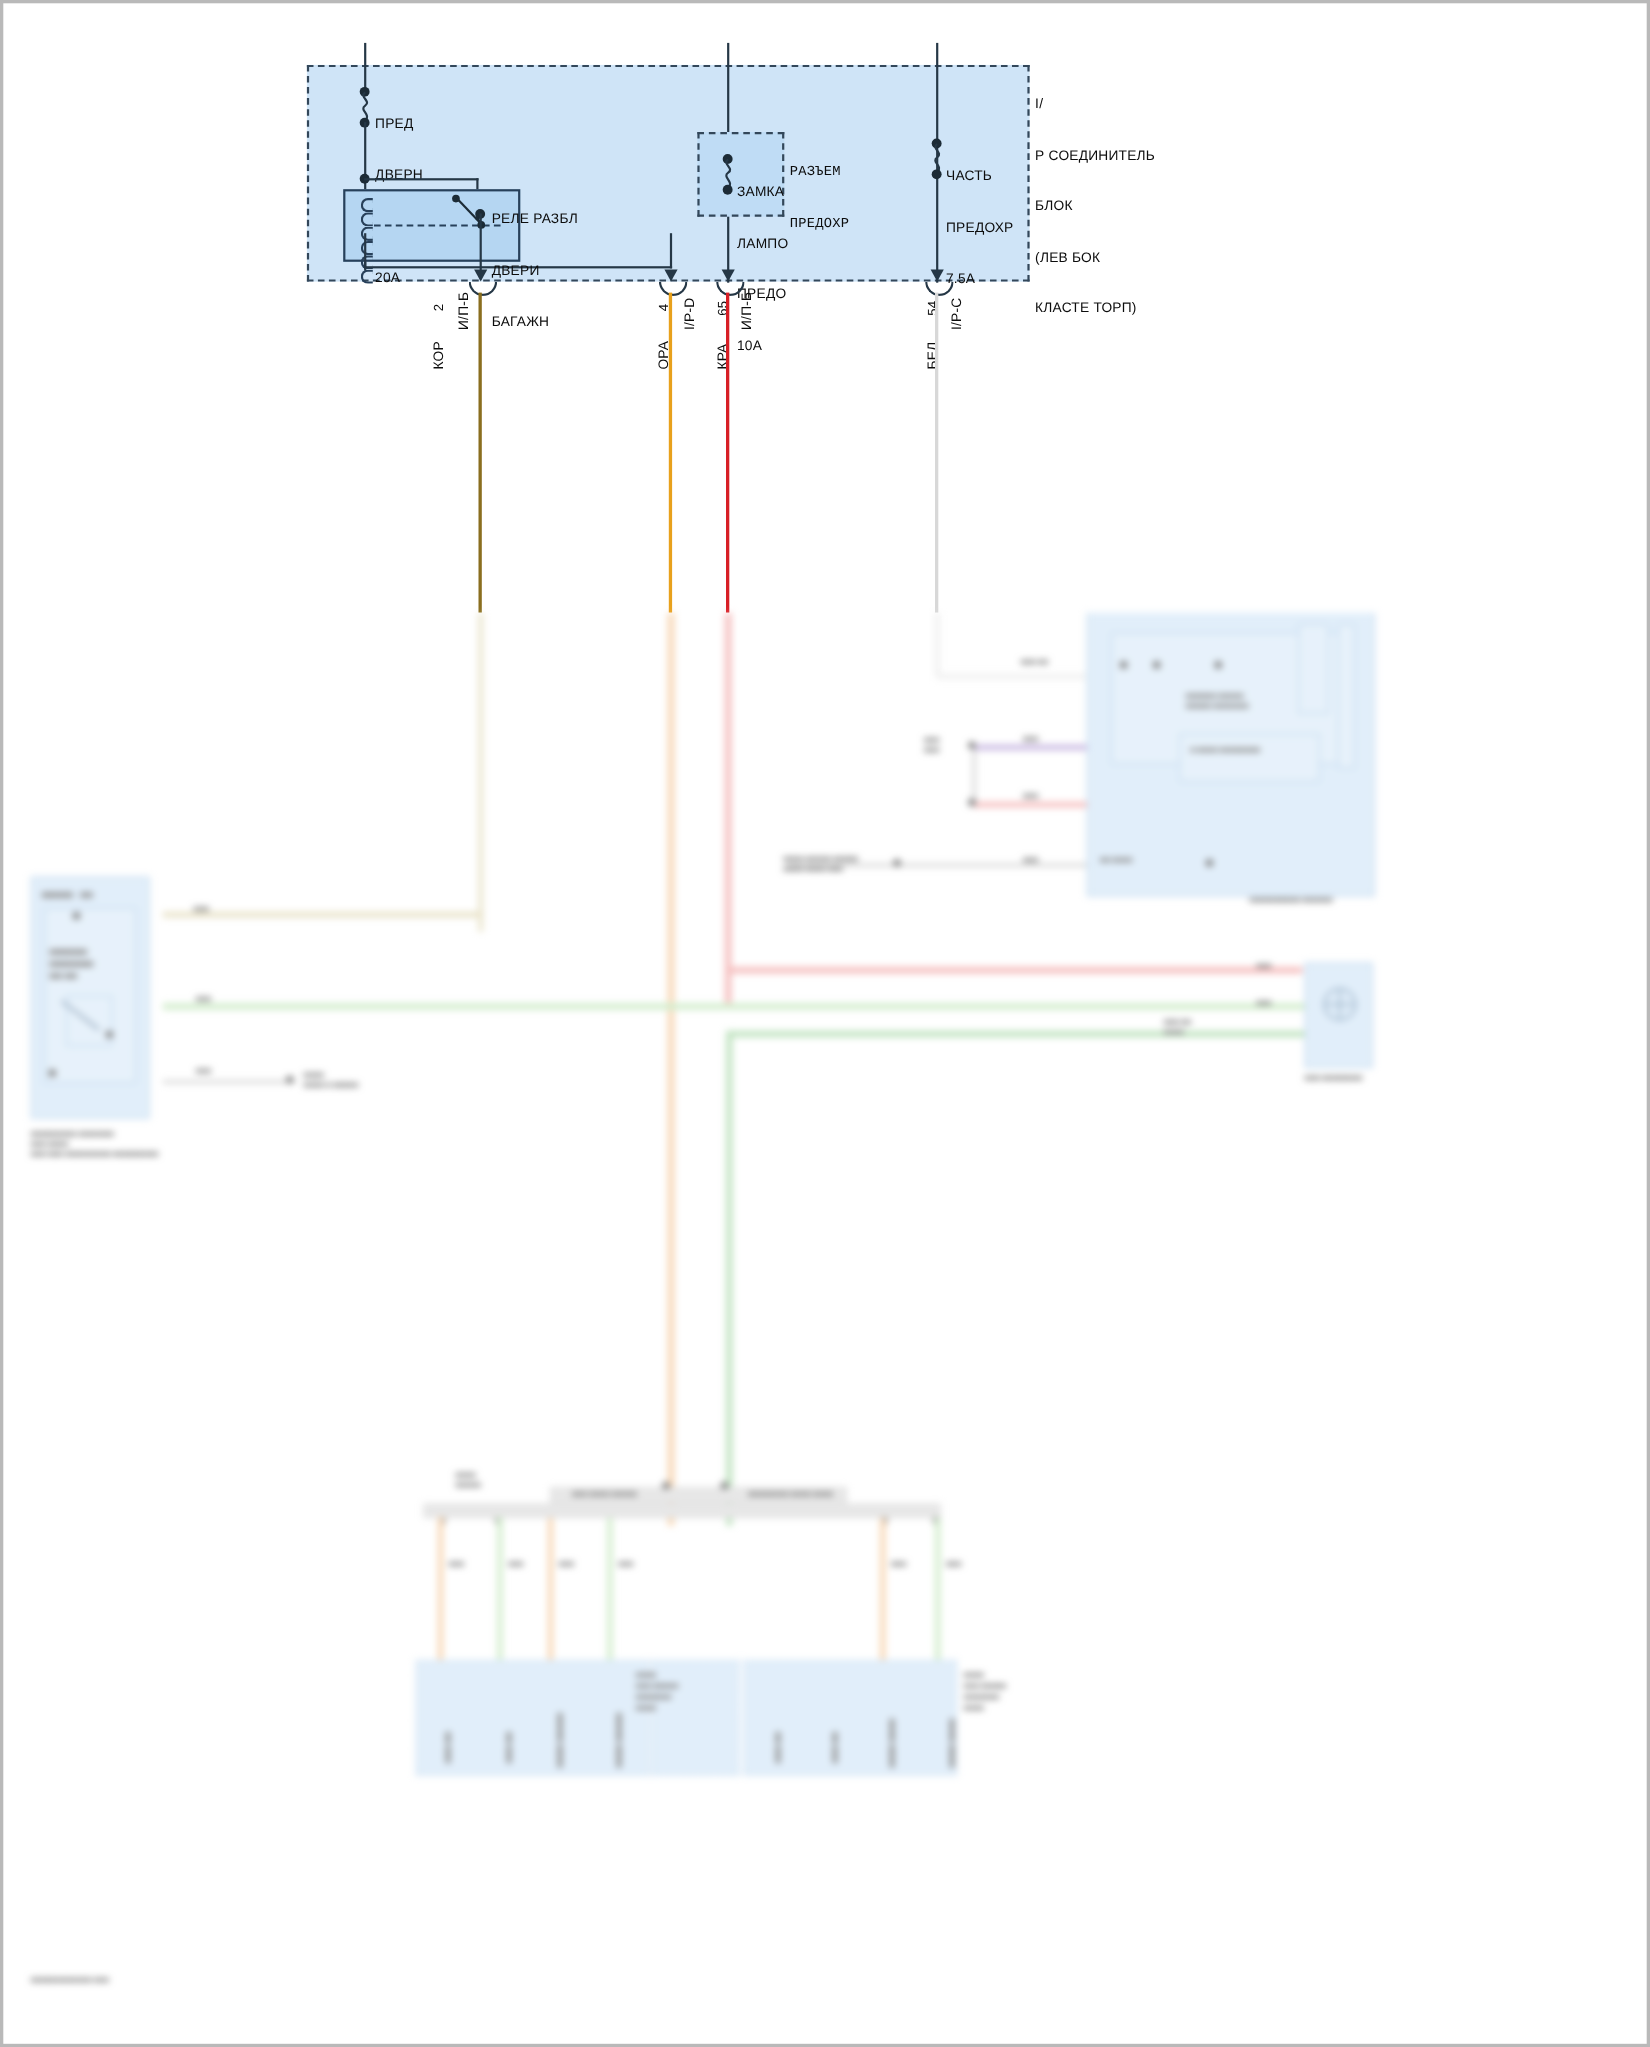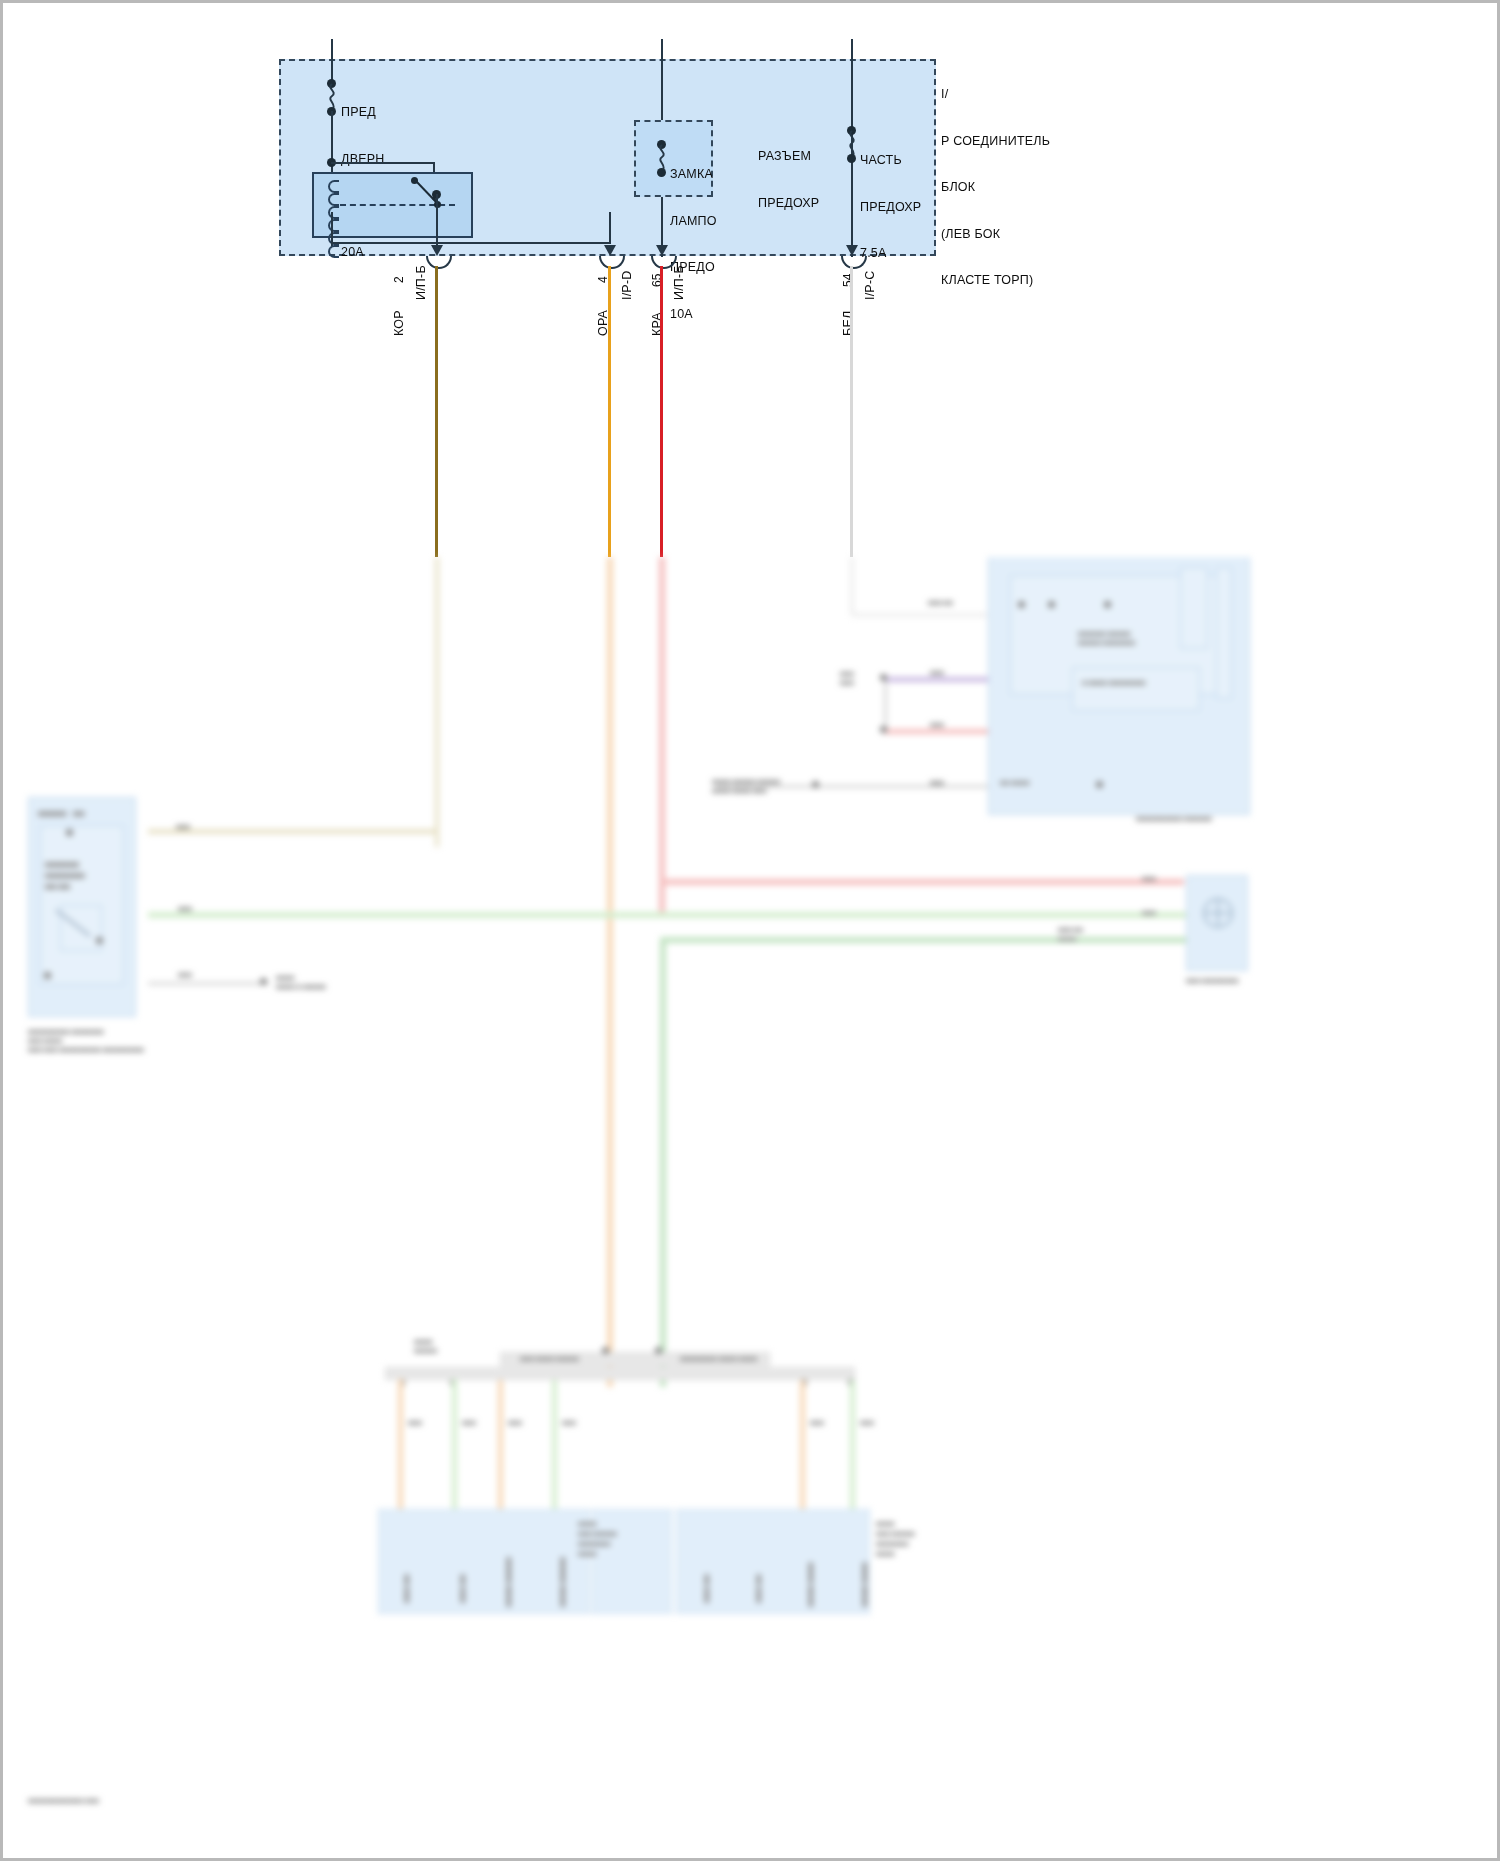--- a/index.html
+++ b/index.html
@@ -155,21 +155,21 @@
 
     <div class="dot" style="left:432px;top:190px;"></div>
     <div class="vline" style="left:436px;top:194px;height:60px;"></div>
 
     <div class="vline" style="left:331px;top:212px;height:32px;"></div>
     <div class="hline" style="left:331px;top:242px;width:280px;"></div>
     <div class="vline" style="left:609px;top:212px;height:32px;"></div>
 
     <div class="vline" style="left:661px;top:39px;height:218px;"></div>
     <div class="subbox" style="left:634px;top:120px;width:79px;height:77px;"></div>
-    <div class="lbl" style="left:758px;top:118px;line-height:15.5px;">
+    <div class="lbl" style="left:718px;top:118px;line-height:15.5px;font-family:Liberation Mono, monospace;">
       <div>РАЗЪЕМ</div>
       <div>ПРЕДОХР</div>
     </div>
     <div class="dot" style="left:657px;top:140px;"></div>
     <div class="fuse" style="left:655px;top:144px;">
       <svg width="16" height="28" viewBox="0 0 16 28">
         <path d="M7 1 C1 5, 13 9, 7 13 C1 17, 13 21, 7 27" stroke="#253746" stroke-width="2" fill="none"></path>
       </svg>
     </div>
     <div class="dot" style="left:657px;top:168px;"></div>
@@ -187,20 +187,25 @@
         <path d="M7 1 C1 5, 13 9, 7 13 C1 17, 13 21, 7 27" stroke="#253746" stroke-width="2" fill="none"></path>
       </svg>
     </div>
     <div class="dot" style="left:847px;top:154px;"></div>
     <div class="lbl" style="left:860px;top:122px;line-height:15.5px;">
       <div>ЧАСТЬ</div>
       <div>ПРЕДОХР</div>
       <div>7.5А</div>
     </div>
 
+    <div class="lbl" style="left:447px;top:161px;line-height:15.5px;">
+      <div>РЕЛЕ РАЗБЛ</div>
+      <div>ДВЕРИ</div>
+      <div>БАГАЖН</div>
+    </div>
 
     <div class="arrow" style="left:431px;top:245px;"></div>
     <div class="cup" style="left:426px;top:256px;"></div>
     <div class="vlbl" style="left:392px;top:283px;font-size:12px;">2</div>
     <div class="vlbl" style="left:414px;top:300px;">И/П-Б</div>
     <div class="vlbl" style="left:392px;top:336px;">КОР</div>
     <div class="wire w-kor" style="left:435px;top:266px;height:291px;"></div>
 
     <div class="arrow" style="left:604px;top:245px;"></div>
     <div class="cup" style="left:599px;top:256px;"></div>

